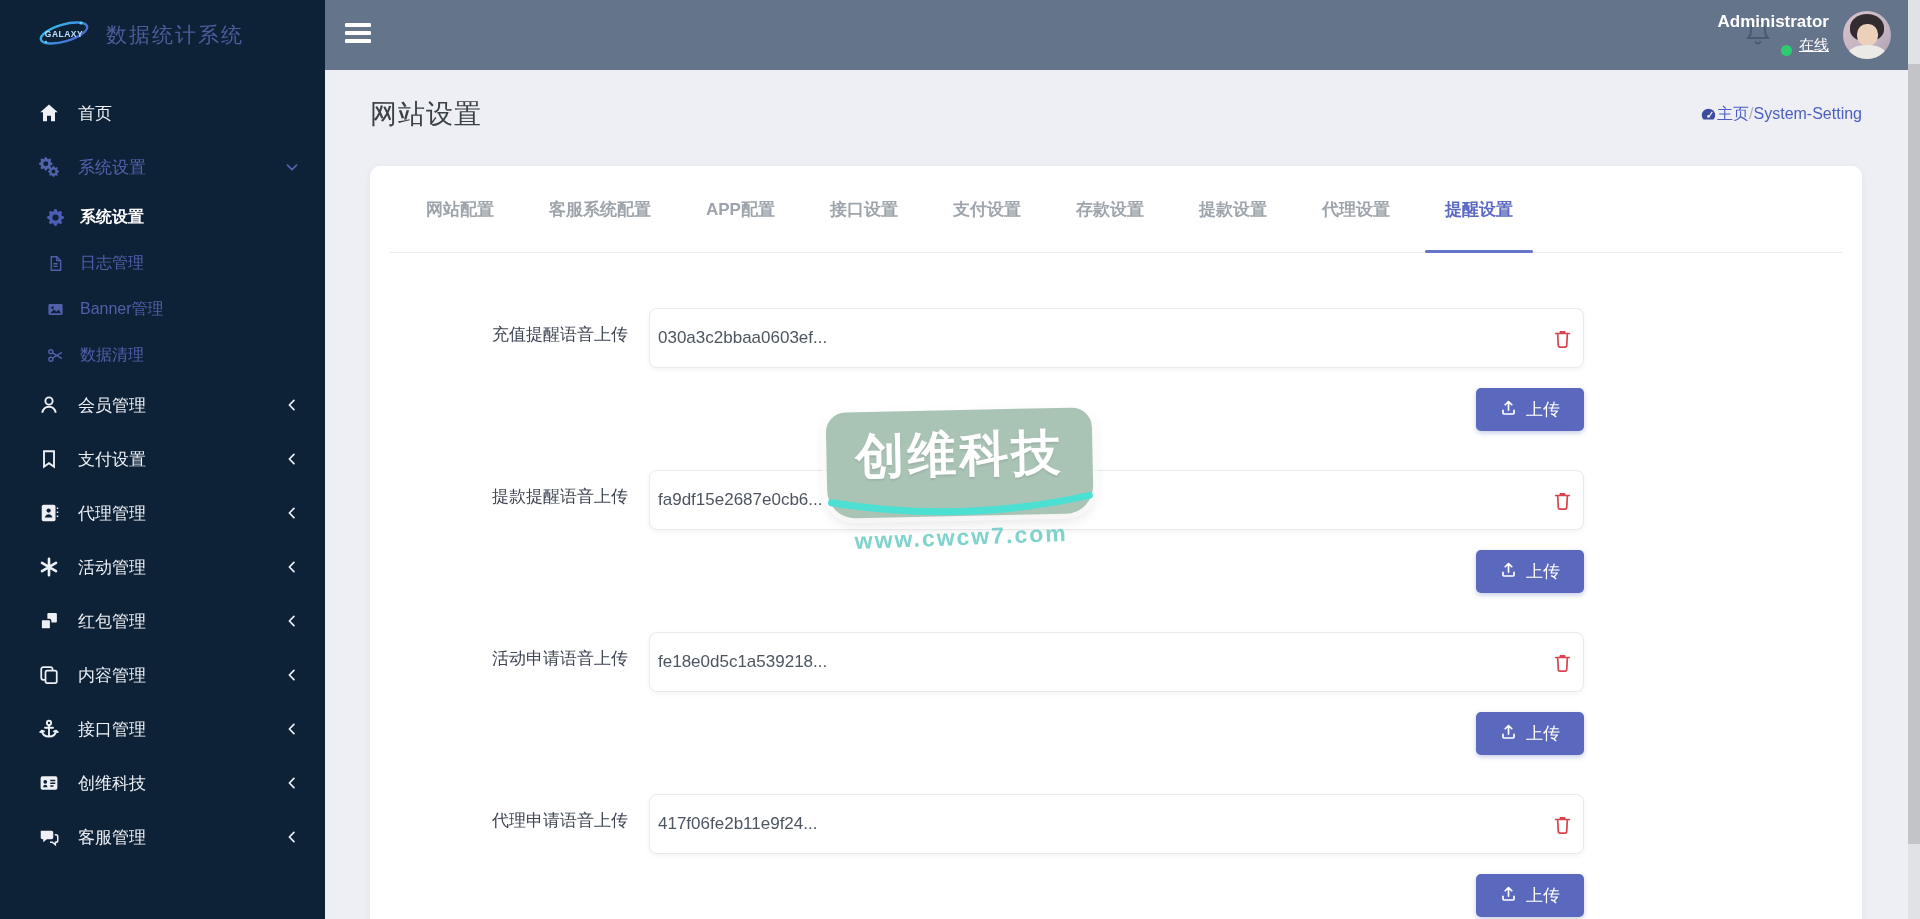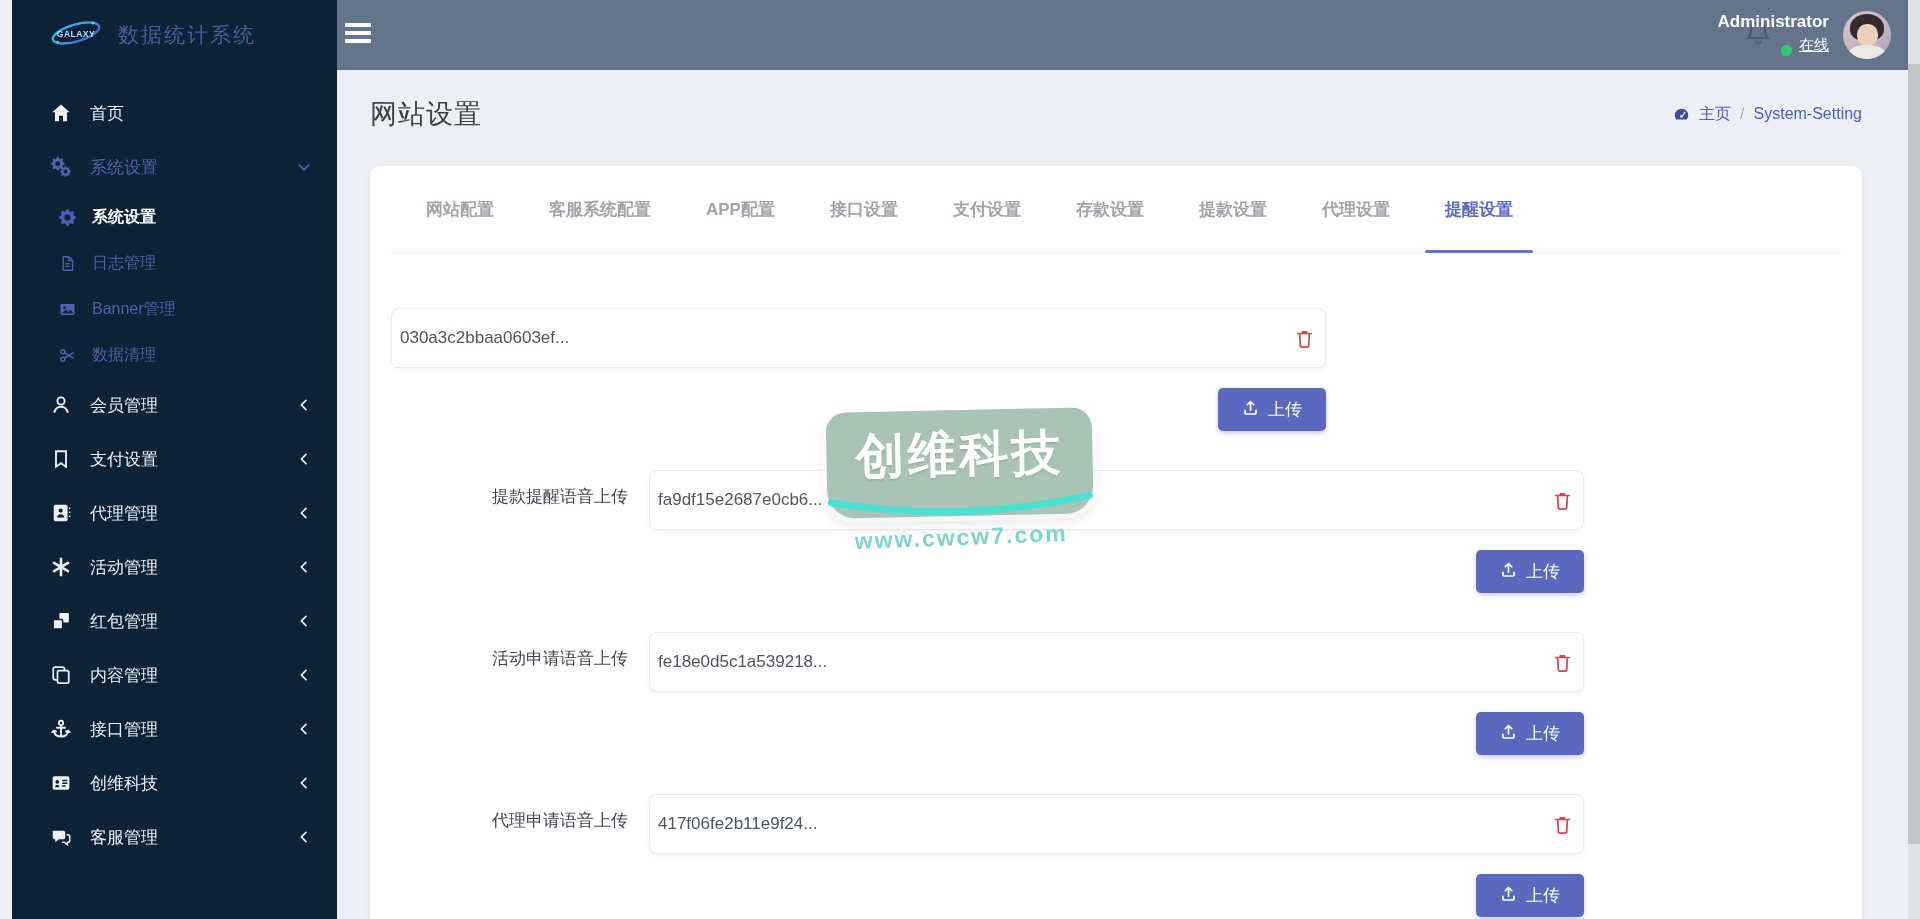--- a/index.html
+++ b/index.html
@@ -1,20 +1,20 @@
 <!DOCTYPE html>
 <html><head>
 <meta charset="utf-8">
 <style>
   * { margin:0; padding:0; box-sizing:border-box; }
   html,body { width:1920px; height:919px; overflow:hidden; }
   body { font-family:"Liberation Sans","DejaVu Sans",sans-serif; background:#edeff4; position:relative; }
 
   
-  .sidebar { position:absolute; left:12px; top:0; width:325px; height:919px; background:#0d2137; z-index:5; }
+  .sidebar { position:absolute; left:0; top:0; width:325px; height:919px; background:#0d2137; z-index:5; }
   .logo-row { height:70px; display:flex; align-items:center; padding-left:34px; }
   .logo-title { font-size:21px; color:#4d5c9b; margin-left:12px; letter-spacing:2px; }
   .nav { padding-top:16px; }
   .nav-item { height:54px; display:flex; align-items:center; padding:0 26px 0 38px; color:#edf0f5; font-size:17px; cursor:pointer; position:relative; }
   .nav-item .ic { width:22px; height:22px; display:flex; align-items:center; justify-content:center; margin-right:18px; flex-shrink:0; }
   .nav-item .ic svg { width:20px; height:20px; }
   .nav-item.expanded { color:#5263ad; }
   .nav-item.sub { height:46px; padding-left:46px; font-size:16px; color:#5060aa; }
   .nav-item.sub .ic { width:18px; margin-right:16px; }
   .nav-item.sub .ic svg { width:17px; height:17px; }
@@ -37,21 +37,21 @@
   .avatar { position:absolute; right:26px; top:11px; width:48px; height:48px; border-radius:50%; overflow:hidden; cursor:pointer;
             background:linear-gradient(140deg,#d8c3cb 0%,#c4b3c2 60%,#aba0b2 100%); }
   .avatar .hair { position:absolute; top:3px; left:7px; width:34px; height:27px; background:#322b30; border-radius:50% 50% 42% 42%; }
   .avatar .face { position:absolute; top:13px; left:14px; width:21px; height:22px; background:#edd0ba; border-radius:46%; }
   .avatar .shirt { position:absolute; bottom:-6px; left:5px; width:38px; height:20px; background:#eceae6; border-radius:48% 48% 0 0; }
 
   
   .content { position:absolute; left:325px; top:70px; width:1595px; height:849px; background:#edeff4; }
   .page-head { display:flex; align-items:center; justify-content:space-between; padding:26px 58px 0 45px; }
   .page-title { font-size:27px; color:#3b4148; font-weight:normal; letter-spacing:1px; }
-  .breadcrumb { display:flex; align-items:center; gap:9px; font-size:16px; }
+  .breadcrumb { display:flex; align-items:center; font-size:16px; }
   .breadcrumb .bc-ico { width:17px; height:17px; color:#3d4d9c; }
   .breadcrumb .bc-ico svg { width:17px; height:17px; display:block; }
   .bc-link { color:#4c5fc0; text-decoration:none; }
   .bc-sep { color:#aab0b8; }
   .bc-cur { color:#4c5fc0; }
 
   .card { margin:34px 58px 0 45px; background:#fff; border-radius:10px; box-shadow:0 2px 8px rgba(50,60,80,.06); height:1100px; }
   .tabs { display:flex; align-items:center; height:87px; margin:0 20px; padding:0 36px; gap:55px; border-bottom:1px solid #ecedf1; }
   .tab { height:100%; display:flex; align-items:center; position:relative; font-size:17px; font-weight:bold; color:#9ea4ab; cursor:pointer; white-space:nowrap; }
   .tab.active { color:#5b6ac0; }
@@ -351,20 +351,21 @@
         <div class="tab">APP配置</div>
         <div class="tab">接口设置</div>
         <div class="tab">支付设置</div>
         <div class="tab">存款设置</div>
         <div class="tab">提款设置</div>
         <div class="tab">代理设置</div>
         <div class="tab active">提醒设置</div>
       </div>
     <div class="form">
         <div class="frow">
+          <label class="flabel">充值提醒语音上传</label>
           <div class="fcol">
             <div class="finput">
               <span class="fval">030a3c2bbaa0603ef...</span>
               <button class="fdel">
                 <svg viewBox="0 0 16 16" fill="none" stroke="currentColor" stroke-width="1.3" stroke-linecap="round" stroke-linejoin="round">
                   <path d="M2.8 4.2h10.4M6.4 4.2V2.9h3.2v1.3M4.3 4.2l.5 9.2c0 .7.6 1.2 1.3 1.2h3.8c.7 0 1.3-.5 1.3-1.2l.5-9.2"></path>
                 </svg>
               </button>
             </div>
             <div class="uprow">

